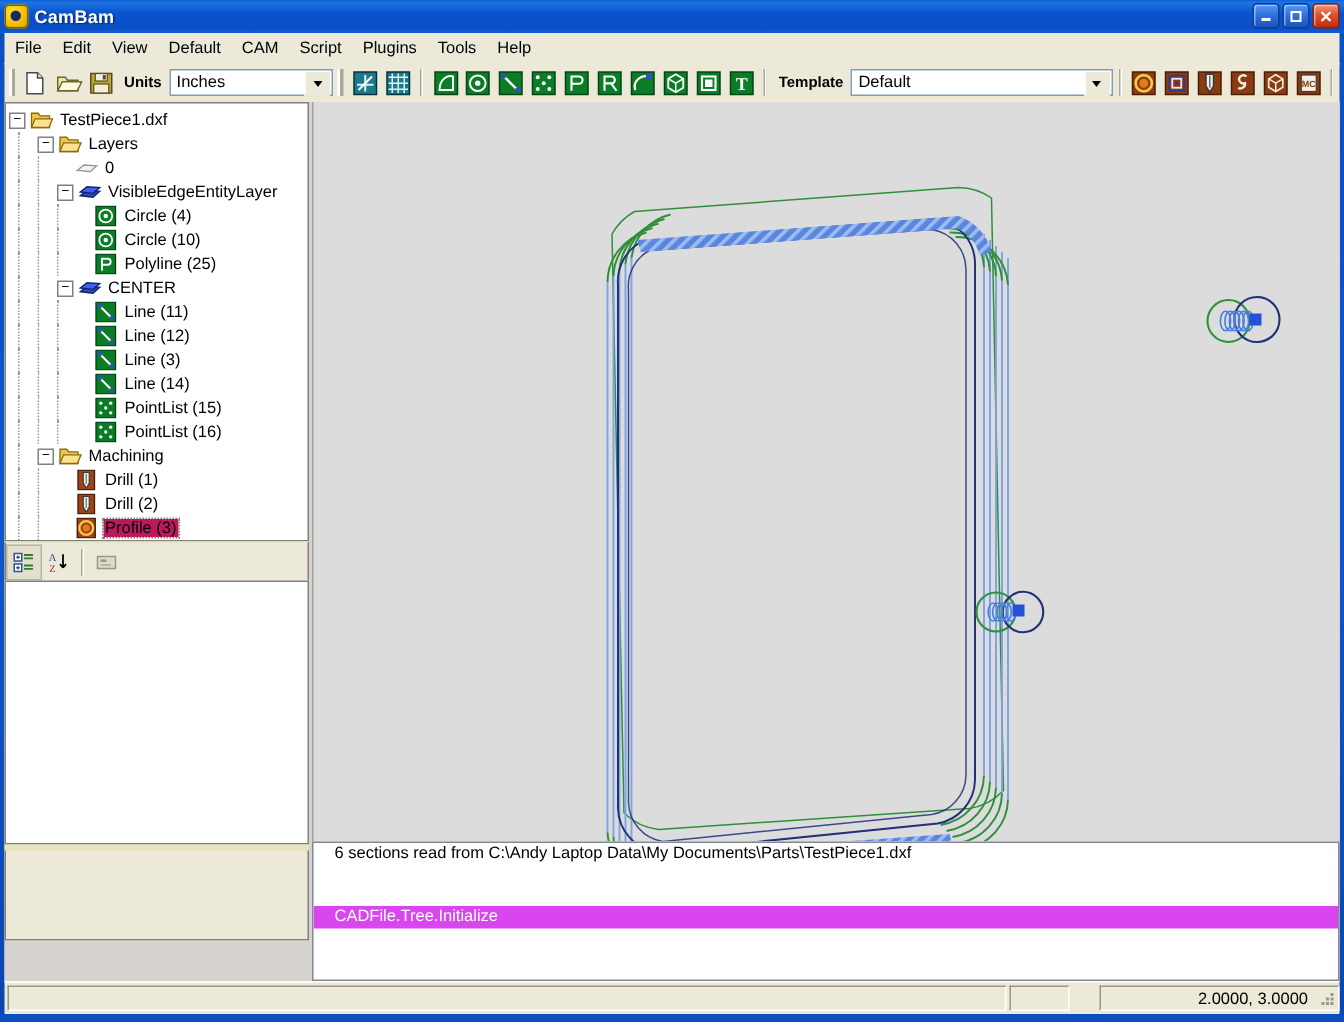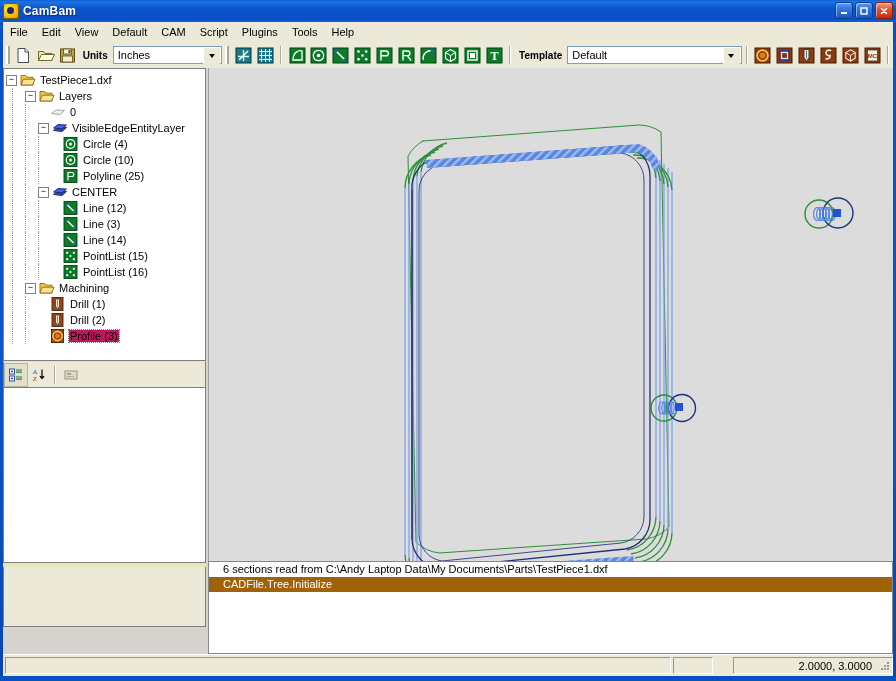--- a/index.html
+++ b/index.html
@@ -233,21 +233,21 @@
     border: 1px solid #828790;
     box-sizing: border-box;
     overflow: hidden;
   }
   .log-line {
     font-size: 11px; color: #000;
     padding: 1px 14px; line-height: 13px;
     white-space: nowrap;
   }
   .log-line.sel {
-    background: #a16207; color: #ffffff;
+    background: #d946ef; color: #ffffff; margin-top: 27px;
   }
 
   
   .statusbar {
     position: absolute; left: 3px; top: 654px;
     width: 890px; height: 22px;
     background: #ece9d8;
     display: flex; align-items: stretch;
     box-sizing: border-box;
     border-top: 1px solid #ffffff;
@@ -592,20 +592,33 @@
             <span class="ndot" style="border-left: 1px dotted rgb(154, 154, 154); height: 16px; margin-left: 6px;"></span>
             <span class="ndot" style="border-left: 1px dotted rgb(154, 154, 154); height: 16px; margin-left: 0px;"></span>
             <span class="ndot" style="border-left: 1px dotted rgb(154, 154, 154); height: 16px; margin-left: 0px;"></span>
             <span class="exp-spacer"></span>
             <span class="ticon"><svg width="16" height="14" viewBox="0 0 16 14">
                 <rect x="1" y="0.5" width="13" height="13" fill="#0a7d26" stroke="#024414" stroke-width="0.9"></rect>
                 <path d="M3.5 3 L11.5 11" stroke="#ffffff" stroke-width="1.4"></path>
                 <rect x="2.2" y="1.8" width="2.6" height="2.6" fill="#2f4fc8"></rect>
                 <rect x="10.2" y="9.8" width="2.6" height="2.6" fill="#2f4fc8"></rect>
               </svg></span>
+            <span class="tlabel">Line (11)</span>
+          </div>
+          <div class="tnode">
+            <span class="ndot" style="border-left: 1px dotted rgb(154, 154, 154); height: 16px; margin-left: 6px;"></span>
+            <span class="ndot" style="border-left: 1px dotted rgb(154, 154, 154); height: 16px; margin-left: 0px;"></span>
+            <span class="ndot" style="border-left: 1px dotted rgb(154, 154, 154); height: 16px; margin-left: 0px;"></span>
+            <span class="exp-spacer"></span>
+            <span class="ticon"><svg width="16" height="14" viewBox="0 0 16 14">
+                <rect x="1" y="0.5" width="13" height="13" fill="#0a7d26" stroke="#024414" stroke-width="0.9"></rect>
+                <path d="M3.5 3 L11.5 11" stroke="#ffffff" stroke-width="1.4"></path>
+                <rect x="2.2" y="1.8" width="2.6" height="2.6" fill="#2f4fc8"></rect>
+                <rect x="10.2" y="9.8" width="2.6" height="2.6" fill="#2f4fc8"></rect>
+              </svg></span>
             <span class="tlabel">Line (12)</span>
           </div>
           <div class="tnode">
             <span class="ndot" style="border-left: 1px dotted rgb(154, 154, 154); height: 16px; margin-left: 6px;"></span>
             <span class="ndot" style="border-left: 1px dotted rgb(154, 154, 154); height: 16px; margin-left: 0px;"></span>
             <span class="ndot" style="border-left: 1px dotted rgb(154, 154, 154); height: 16px; margin-left: 0px;"></span>
             <span class="exp-spacer"></span>
             <span class="ticon"><svg width="16" height="14" viewBox="0 0 16 14">
                 <rect x="1" y="0.5" width="13" height="13" fill="#0a7d26" stroke="#024414" stroke-width="0.9"></rect>
                 <path d="M3.5 3 L11.5 11" stroke="#ffffff" stroke-width="1.4"></path>

